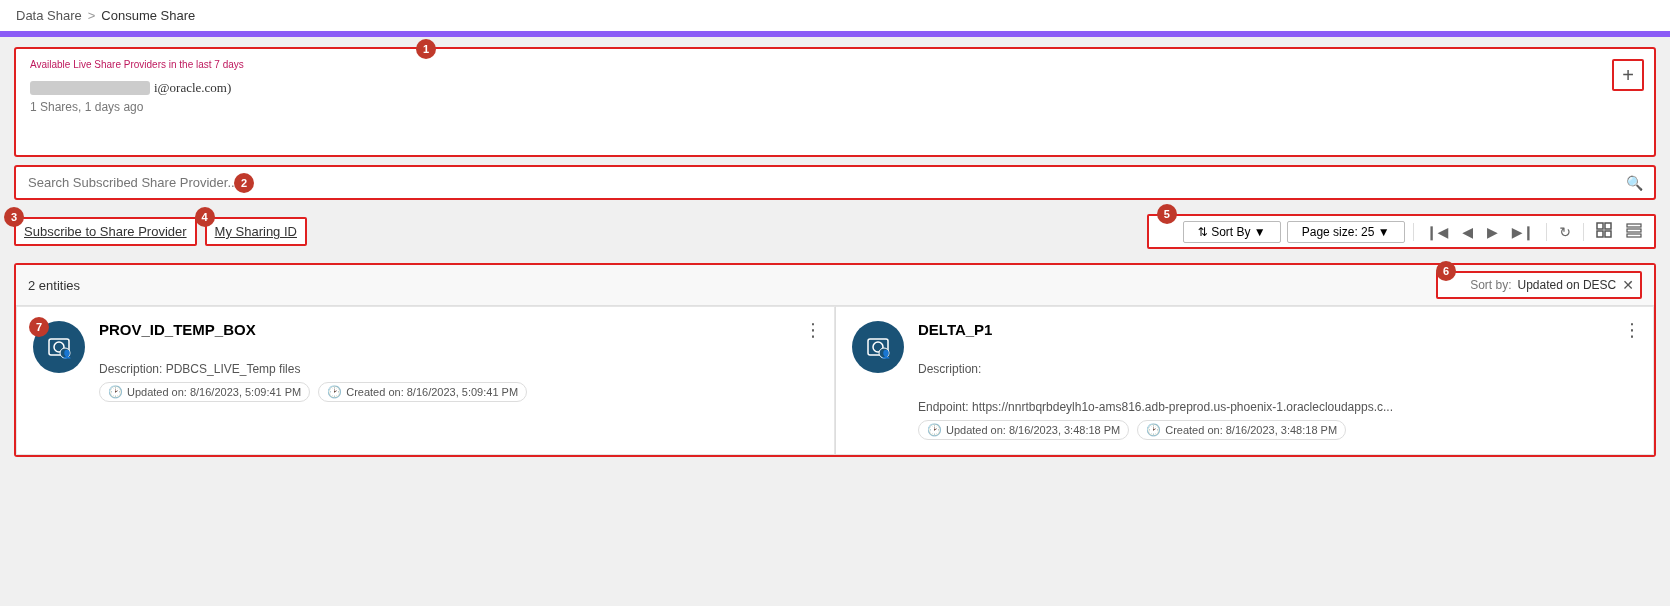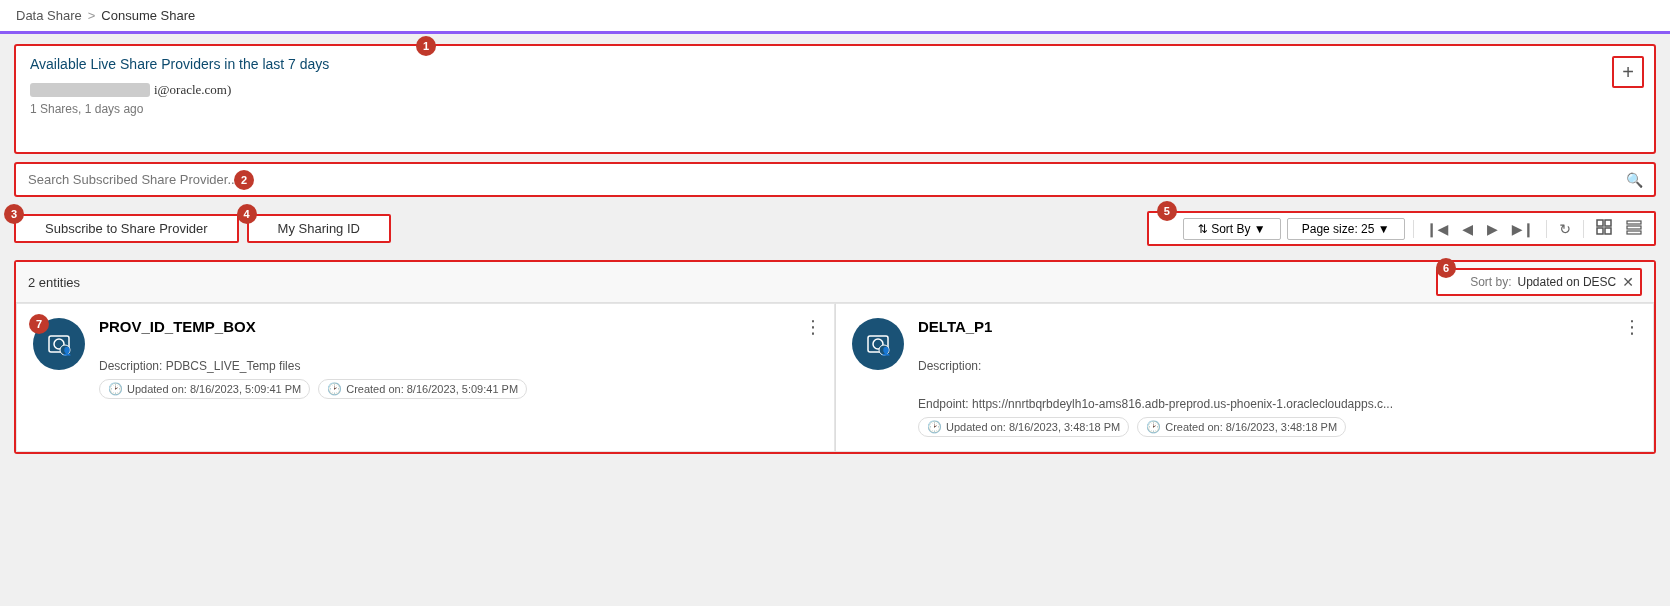--- a/index.html
+++ b/index.html
@@ -9,21 +9,21 @@
       background: #f0f0f0;
       color: #333;
       width: 1670px;
       min-height: 606px;
     }
     .breadcrumb-bar {
       background: #fff;
       padding: 8px 16px;
       font-size: 13px;
       color: #555;
-      border-bottom: 3px solid #8b5cf6;
+      border-bottom: 6px solid #8b5cf6;
       display: flex;
       align-items: center;
       gap: 6px;
     }
     .breadcrumb-sep { color: #999; }
     .breadcrumb-current { color: #333; font-weight: 500; }
     .main-content {
       padding: 10px 14px;
       display: flex;
       flex-direction: column;
@@ -32,22 +32,22 @@
     
     .section-live-providers {
       background: #fff;
       border: 2px solid #e02020;
       border-radius: 3px;
       padding: 10px 14px;
       position: relative;
       min-height: 110px;
     }
     .section-title {
-      font-size: 14px;
-      color: #0c4a6e;
+      font-size: 10px;
+      color: #be185d;
       margin-bottom: 10px;
     }
     .provider-name-blurred {
       background: #ccc;
       border-radius: 3px;
       height: 14px;
       width: 120px;
       display: inline-block;
       vertical-align: middle;
     }
@@ -98,25 +98,26 @@
       right: 10px;
       top: 50%;
       transform: translateY(-50%);
       color: #999;
       font-size: 14px;
     }
     .btn-outline {
       border: 2px solid #e02020;
       background: #fff;
       color: #333;
-      padding: 5px 29px;
+      padding: 5px 8px;
       font-size: 13px;
       cursor: pointer;
       border-radius: 2px;
       white-space: nowrap;
+      text-decoration: underline;
     }
     .toolbar-right {
       margin-left: auto;
       display: flex;
       align-items: center;
       gap: 6px;
       border: 2px solid #e02020;
       padding: 4px 8px;
       background: #fff;
       border-radius: 2px;

